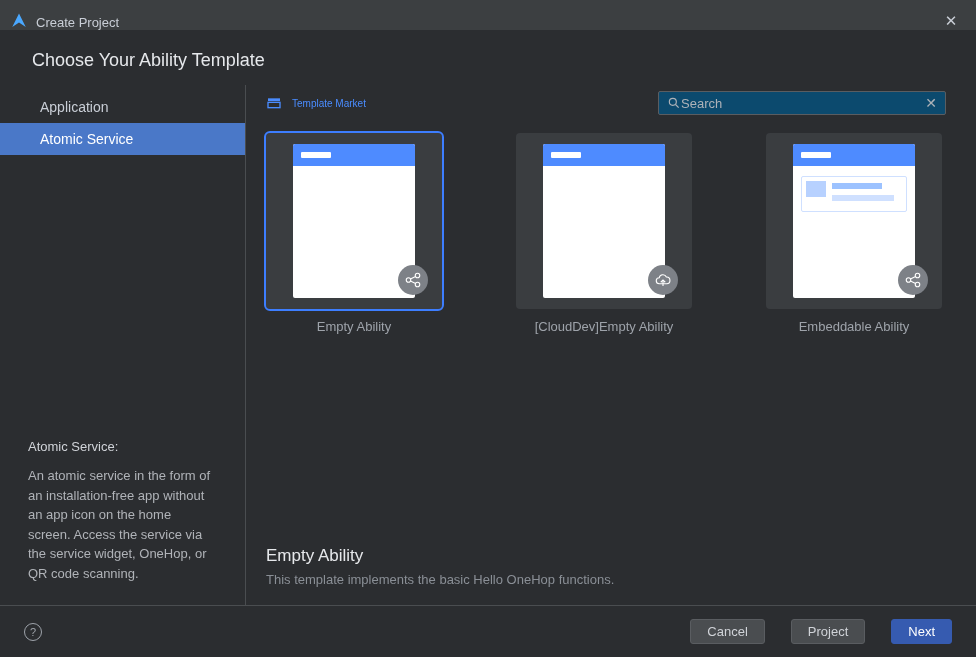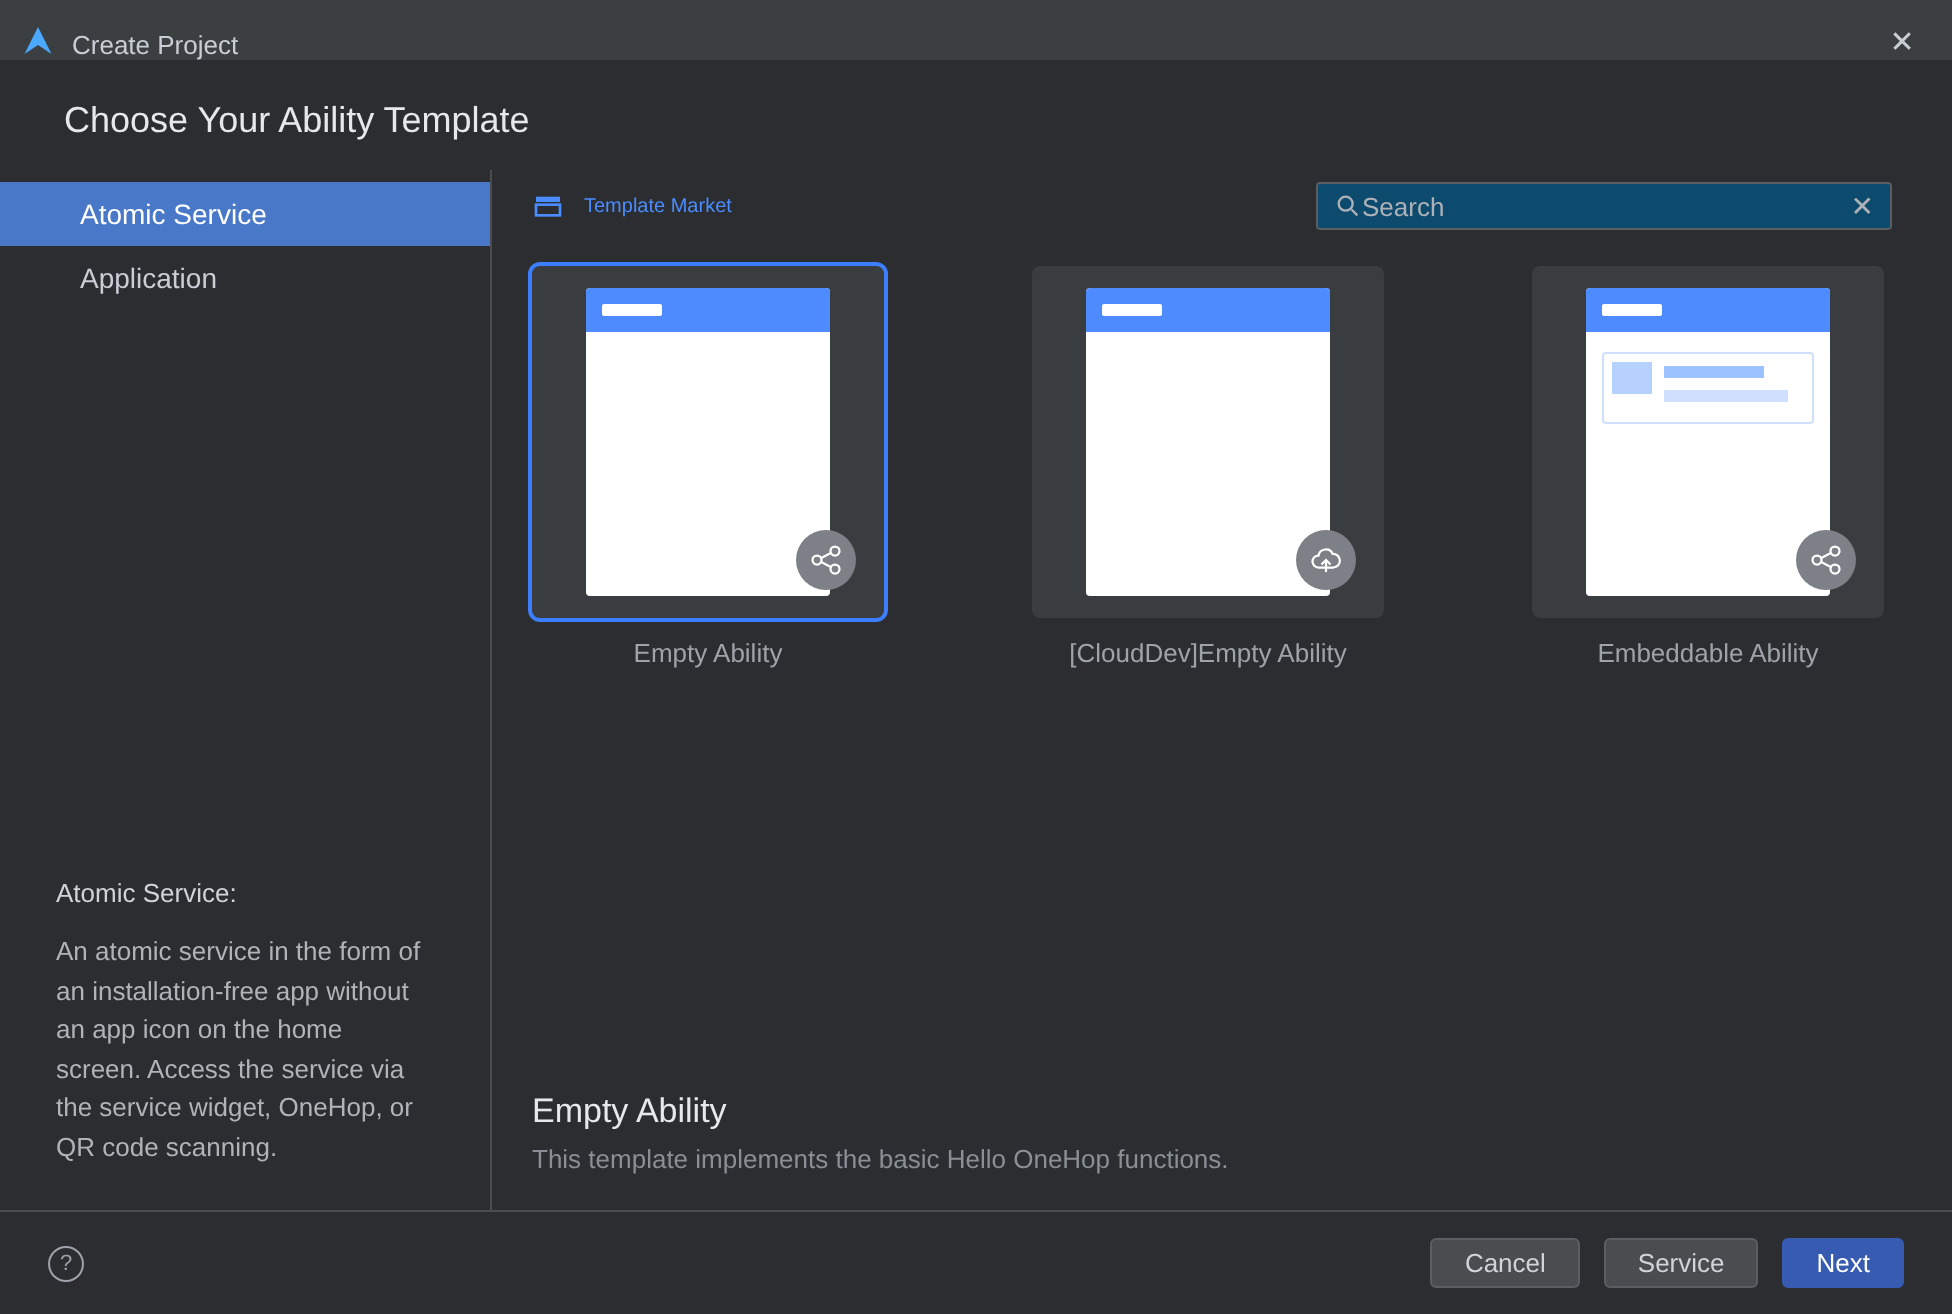--- a/index.html
+++ b/index.html
@@ -36,21 +36,21 @@
   .phone .embed-box .l1 { position: absolute; left: 30px; top: 6px; width: 50px; height: 6px; background: #9cc2ff; }
   .phone .embed-box .l2 { position: absolute; left: 30px; top: 18px; width: 62px; height: 6px; background: #cfe0ff; }
   .badge { position: absolute; right: 14px; bottom: 14px; width: 30px; height: 30px; border-radius: 50%; background: #7d8187; display: flex; align-items: center; justify-content: center; }
   .badge svg { width: 18px; height: 18px; }
   .card-label { margin-top: 10px; font-size: 13px; color: #9ea3aa; text-align: center; }
   .detail { margin-top: auto; padding-bottom: 18px; }
   .detail .dt { font-size: 17px; color: #e6e8eb; margin-bottom: 6px; }
   .detail .dd { font-size: 13px; color: #8a8f96; }
   .footer { height: 52px; border-top: 1px solid #4a4d50; display: flex; align-items: center; padding: 0 24px; }
   .footer .help { width: 18px; height: 18px; border: 1.5px solid #9ea3aa; border-radius: 50%; display: flex; align-items: center; justify-content: center; font-size: 11px; color: #9ea3aa; cursor: pointer; }
-  .footer .btns { margin-left: auto; display: flex; gap: 12px; }
+  .footer .btns { margin-left: auto; display: flex; gap: 26px; }
   .btn { padding: 4px 16px; font-size: 13px; border-radius: 3px; border: 1px solid #5a5d61; background: #4a4d50; color: #d0d3d8; cursor: pointer; }
   .btn.primary { background: #365bb0; border-color: #365bb0; color: #fff; }
 </style>
 </head>
 <body>
 
 <div class="window">
   <div class="titlebar">
     <svg class="logo" viewBox="0 0 24 24">
         <path fill="#4aa8ff" d="M12 2 L3 20 L12 14 L21 20 Z"></path>
@@ -58,22 +58,22 @@
     <span>Create Project</span>
     <div class="spacer"></div>
     <div class="close">✕</div>
   </div>
 
   <div class="body">
     <div class="heading">Choose Your Ability Template</div>
 
     <div class="columns">
       <div class="sidebar">
+        <div class="side-item">Application</div>
         <div class="side-item active">Atomic Service</div>
-        <div class="side-item">Application</div>
         <div class="side-desc">
           <div class="t">Atomic Service:</div>
           <div>An atomic service in the form of an installation-free app without an app icon on the home screen. Access the service via the service widget, OneHop, or QR code scanning.</div>
         </div>
       </div>
 
       <div class="main">
         <div class="main-top">
           <div class="market">
             <svg width="16" height="16" viewBox="0 0 24 24">
@@ -155,18 +155,18 @@
           <div class="dt">Empty Ability</div>
           <div class="dd">This template implements the basic Hello OneHop functions.</div>
         </div>
       </div>
     </div>
 
     <div class="footer">
       <div class="help">?</div>
       <div class="btns">
         <button class="btn">Cancel</button>
-        <button class="btn">Service</button>
+        <button class="btn">Project</button>
         <button class="btn primary">Next</button>
       </div>
     </div>
   </div>
 </div>
 
 </body></html>

